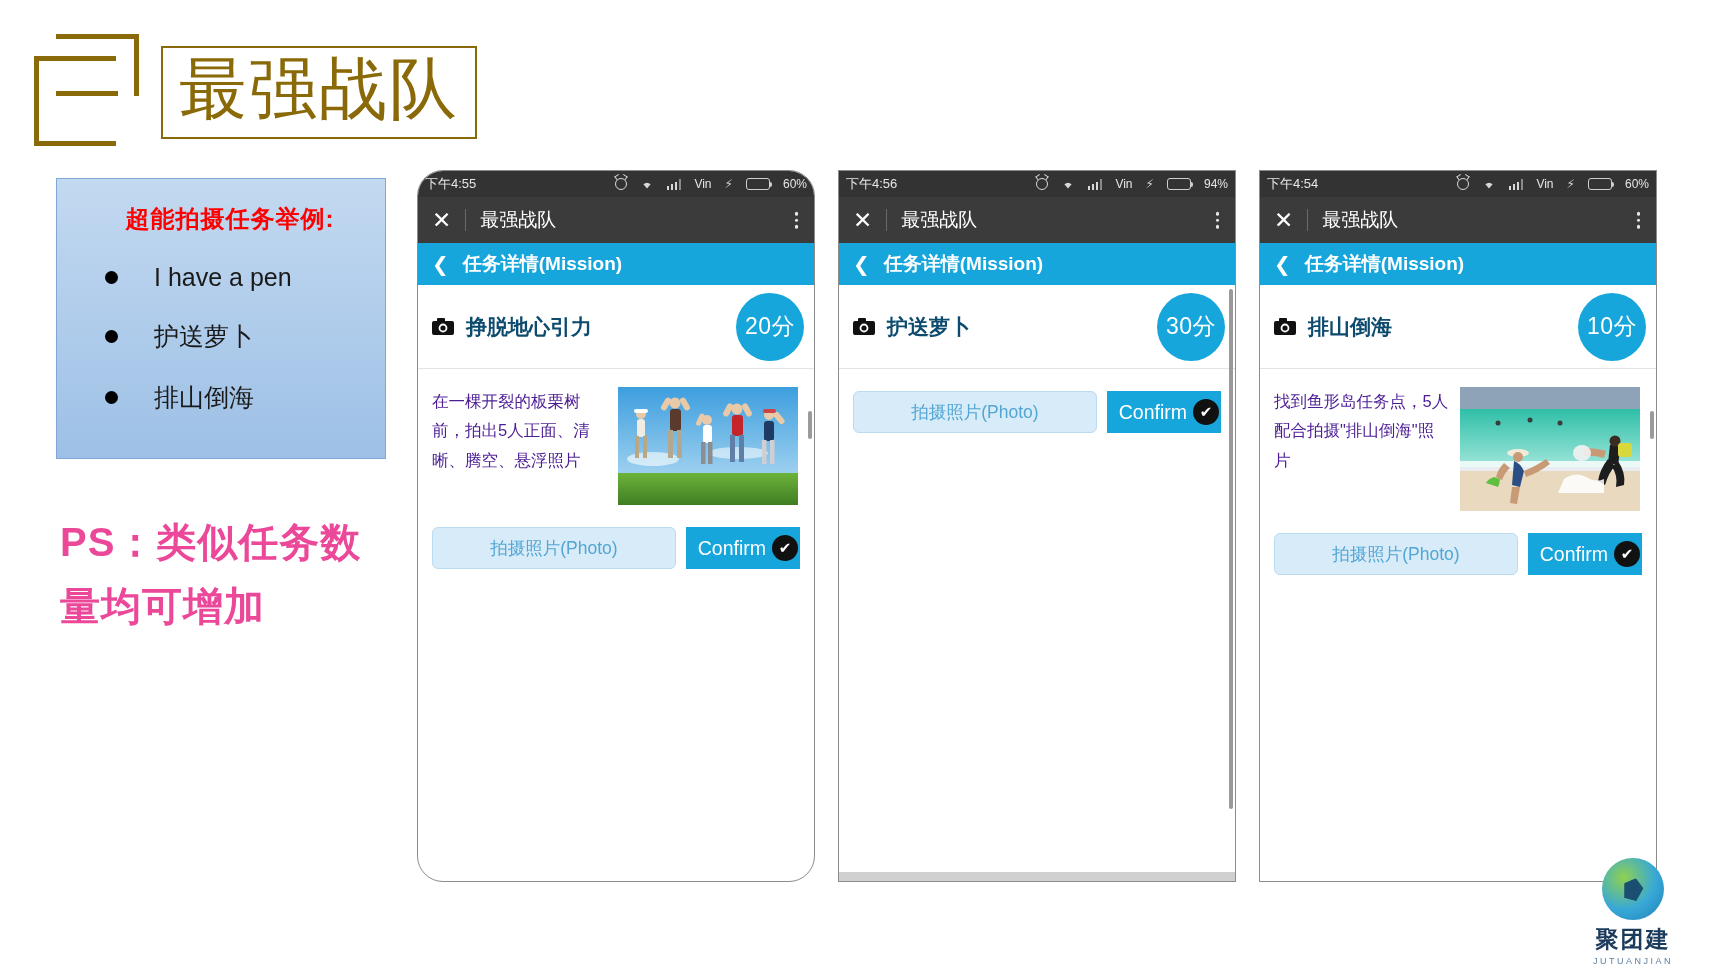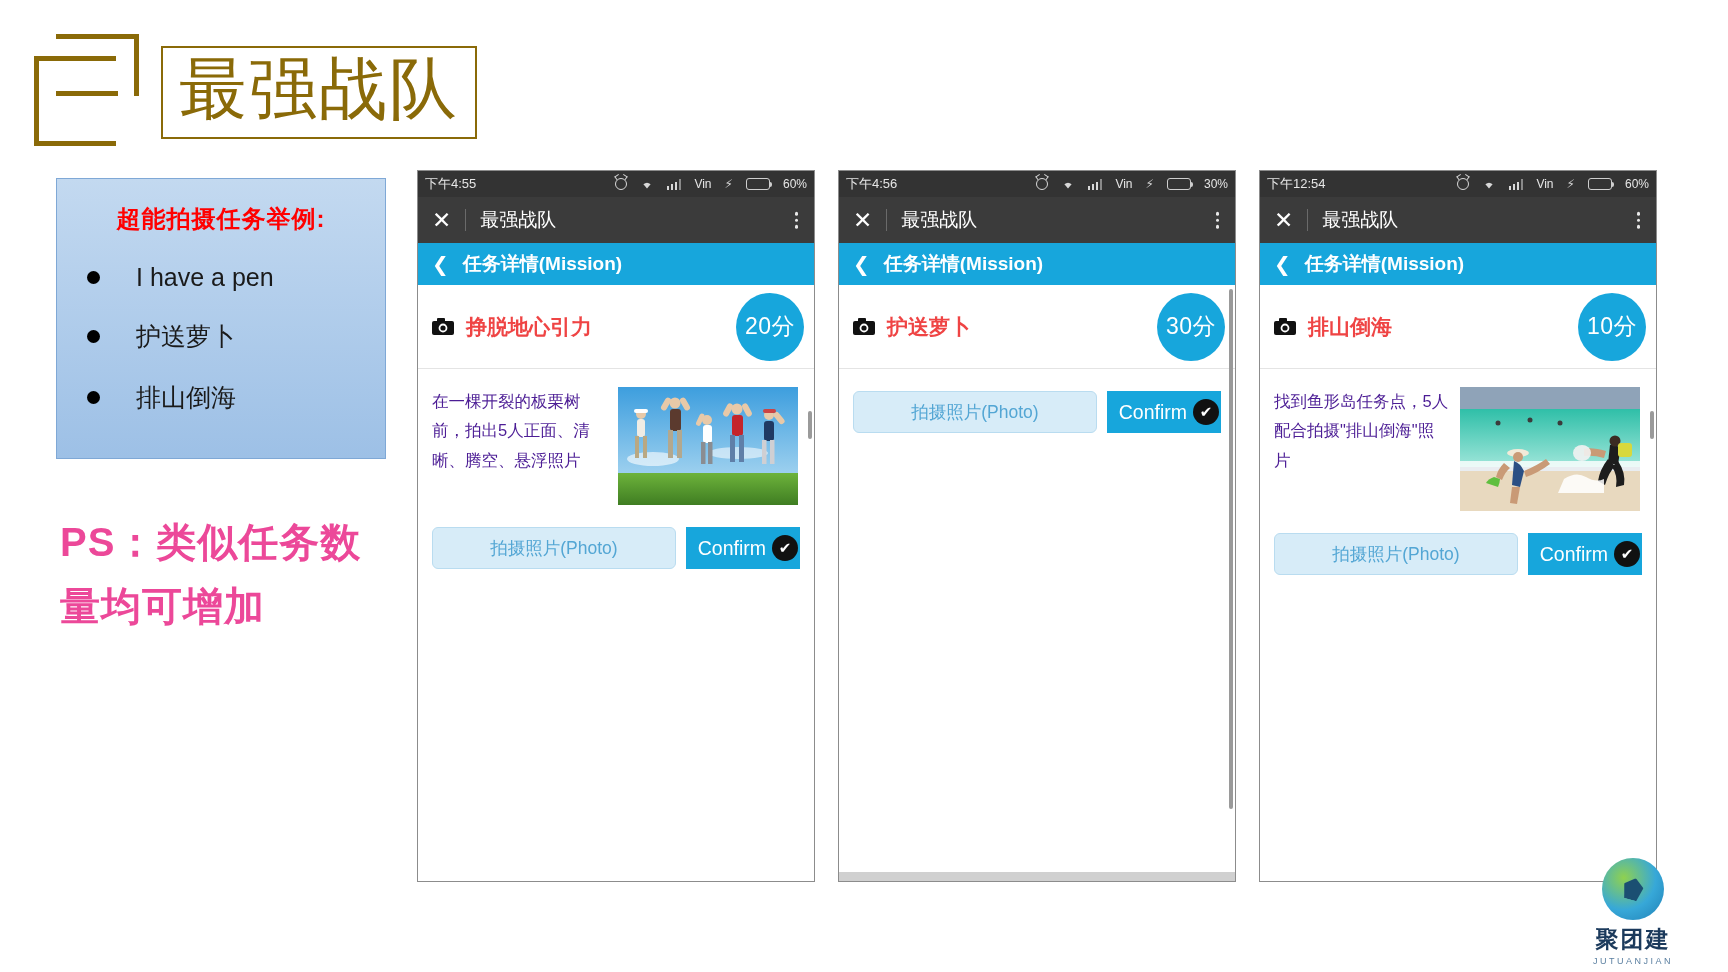--- a/index.html
+++ b/index.html
@@ -31,21 +31,21 @@
     font-size: 68px; line-height: 1.1; color: #8a6a08;
     font-family: "DejaVu Sans", sans-serif; font-weight: 400;
     letter-spacing: 2px;
   }
 
   
   .info-panel {
     position: absolute; left: 56px; top: 178px; width: 330px; height: 281px;
     background: linear-gradient(180deg, #c3d9f0 0%, #9dc0e6 100%);
     border: 1px solid #7fa8d6;
-    padding: 24px 18px 10px 18px;
+    padding: 24px 18px 10px 36px;
   }
   .info-title {
     color: #ff0000; font-weight: bold; font-size: 24px;
     text-align: center; margin-bottom: 28px; letter-spacing: 1px;
   }
   .info-list { list-style: none; }
   .info-list li {
     display: flex; align-items: center; font-size: 25px; color: #1a1a1a;
     margin-bottom: 28px;
     text-align: right;
@@ -59,21 +59,21 @@
     position: absolute; left: 60px; top: 510px; width: 340px;
     color: #ec4899; font-weight: bold; font-size: 40px; line-height: 1.6;
     letter-spacing: 1px;
   }
 
   
   .phone {
     position: absolute; top: 170px; width: 398px; height: 712px;
     background: #ffffff; border: 1px solid #8c8c8c; overflow: hidden;
   }
-  #phone-1 { left: 417px; }
+  #phone-1 { left: 417px; border-radius: 26px; }
   #phone-2 { left: 838px; }
   #phone-3 { left: 1259px; }
 
   .statusbar {
     height: 26px; background: #333333; color: #e6e6e6;
     display: flex; align-items: center; justify-content: space-between;
     padding: 0 7px; font-size: 13px;
   }
   .sb-right { display: flex; align-items: center; gap: 13px; font-size: 12px; }
   .ic-alarm {
@@ -120,21 +120,21 @@
     height: 42px; background: #17a6dc; color: #fff; display: flex; align-items: center;
     padding: 0 14px; font-weight: bold; font-size: 19px;
   }
   .navbar .back { font-size: 20px; margin-right: 14px; font-weight: bold; }
 
   .mission-head {
     position: relative; height: 84px; border-bottom: 1px solid #e4e4e4;
     display: flex; align-items: center; padding: 0 14px;
   }
   .cam-icon { width: 22px; height: 17px; position: relative; margin-right: 12px; flex: none; }
-  .mission-name { font-size: 21px; font-weight: bold; color: #ef4444; }
+  .mission-name { font-size: 21px; font-weight: bold; color: #0c4a6e; }
   .score-badge {
     position: absolute; right: 10px; top: 50%; transform: translateY(-50%);
     width: 68px; height: 68px; border-radius: 50%; background: #17a6dc; color: #fff;
     display: flex; align-items: center; justify-content: center;
     font-size: 23px; letter-spacing: 0.5px;
   }
 
   .mission-body { display: flex; padding: 18px 14px 0 14px; gap: 10px; }
   .mission-desc { font-size: 16.5px; line-height: 1.78; color: #4c1d95; width: 176px; }
   .mission-photo { width: 180px; height: 118px; flex: none; overflow: hidden; }
@@ -340,21 +340,21 @@
           </span>
         <span class="ic-signal">
             <i></i>
             <i></i>
             <i></i>
             <i></i>
           </span>
         <span>Vin</span>
         <span class="ic-bolt">⚡</span>
         <span class="ic-batt"><span class="fill" style="width:61%"></span></span>
-        <span>30%</span>
+        <span>94%</span>
       </span>
     </div>
     <div class="appbar">
       <span class="close">✕</span>
       <span class="sep"></span>
       <span class="app-title">最强战队</span>
       <span class="dots">
           <i></i>
           <i></i>
           <i></i>
@@ -382,21 +382,21 @@
         <span>Confirm</span>
         <span class="check-badge">✔</span>
       </div>
     </div>
     <div class="scroll-track" style="top:118px;height:520px;"></div>
     <div class="bottom-strip"></div>
   </div>
 
   <div class="phone" id="phone-3">
     <div class="statusbar">
-      <span>下午12:54</span>
+      <span>下午4:54</span>
       <span class="sb-right">
         <span class="ic-alarm"></span>
         <span class="ic-wifi">
             <svg viewBox="0 0 14 12">
               <path d="M7 10.5 L3.4 6.2 A5.6 5.6 0 0 1 10.6 6.2 Z" fill="#d8d8d8"></path>
             </svg>
           </span>
         <span class="ic-signal">
             <i></i>
             <i></i>

